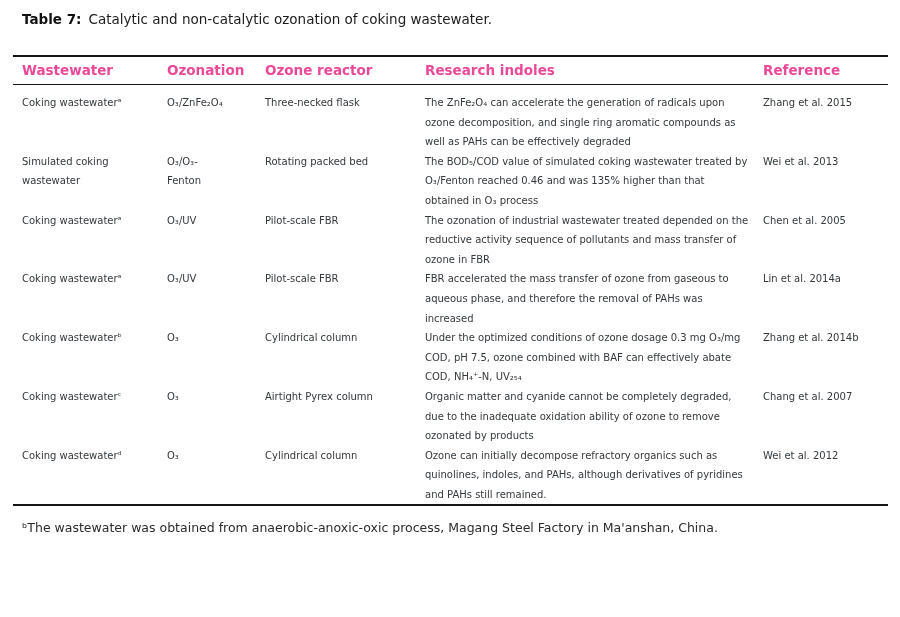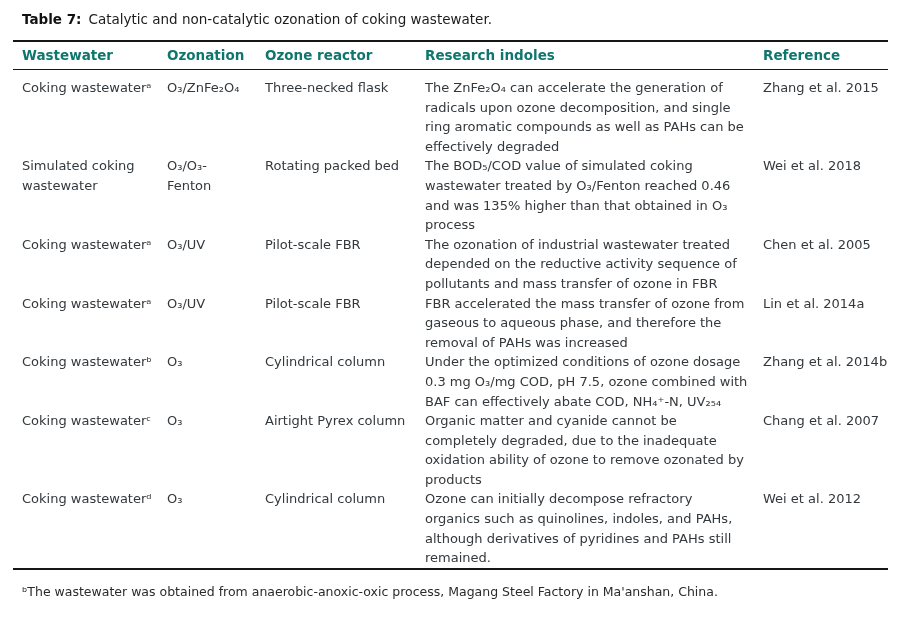--- a/index.html
+++ b/index.html
@@ -15,21 +15,21 @@
     box-sizing: border-box;
     width: 900px;
     height: 617px;
     padding: 10px 12px 0 13px;
   }
   .caption {
     padding-left: 9px;
     font-size: 13.5px;
     line-height: 18px;
     color: #1c1c1c;
-    margin-bottom: 12px;
+    margin-bottom: 27px;
   }
   .caption-label {
     font-weight: bold;
     color: #111111;
     margin-right: 7px;
   }
   table.data-table {
     border-collapse: collapse;
     table-layout: fixed;
     width: 875px;
@@ -38,31 +38,31 @@
   }
   col.c1 { width: 154px; }
   col.c2 { width: 98px; }
   col.c3 { width: 160px; }
   col.c4 { width: 338px; }
   col.c5 { width: 125px; }
   thead th {
     text-align: left;
     font-size: 13.5px;
     font-weight: bold;
-    color: #0f766e;
+    color: #ec4899;
     padding: 5px 8px 5px 0;
     line-height: 17px;
     border-bottom: 1.5px solid #161616;
     white-space: nowrap;
     overflow: hidden;
   }
   thead th:first-child { padding-left: 9px; }
   tbody td {
     vertical-align: top;
-    font-size: 13px;
+    font-size: 10px;
     line-height: 19.6px;
     color: #33383c;
     padding: 0 12px 0 0;
     white-space: pre-line;
   }
   tbody td:first-child { padding-left: 9px; }
   tbody td:last-child { padding-right: 0; }
   tbody tr:first-child td { padding-top: 8px; }
   .footnotes {
     margin-top: 10px;
@@ -106,21 +106,21 @@
     <td>Three-necked flask</td>
     <td>The ZnFe₂O₄ can accelerate the generation of radicals upon ozone decomposition, and single ring aromatic compounds as well as PAHs can be effectively degraded</td>
     <td>Zhang et al. 2015</td>
   </tr>
         <tr>
     <td>Simulated coking wastewater</td>
     <td>O₃/O₃-
 Fenton</td>
     <td>Rotating packed bed</td>
     <td>The BOD₅/COD value of simulated coking wastewater treated by O₃/Fenton reached 0.46 and was 135% higher than that obtained in O₃ process</td>
-    <td>Wei et al. 2018</td>
+    <td>Wei et al. 2013</td>
   </tr>
         <tr>
     <td>Coking wastewaterᵃ</td>
     <td>O₃/UV</td>
     <td>Pilot-scale FBR</td>
     <td>The ozonation of industrial wastewater treated depended on the reductive activity sequence of pollutants and mass transfer of ozone in FBR</td>
     <td>Chen et al. 2005</td>
   </tr>
         <tr>
     <td>Coking wastewaterᵃ</td>

